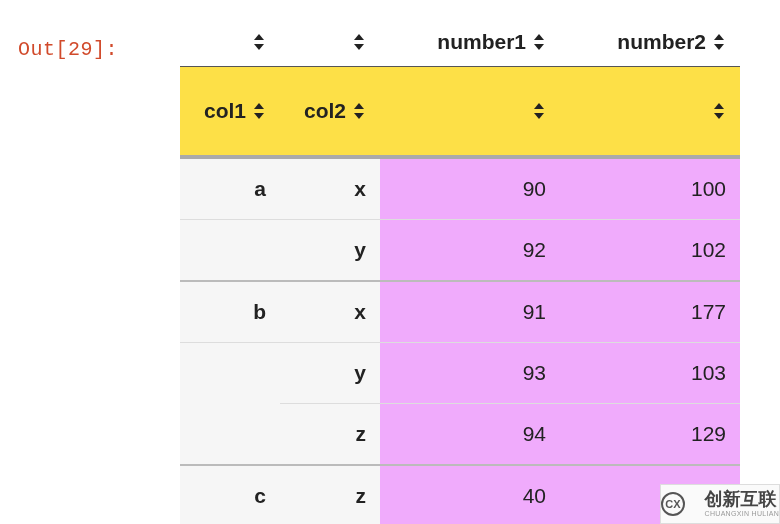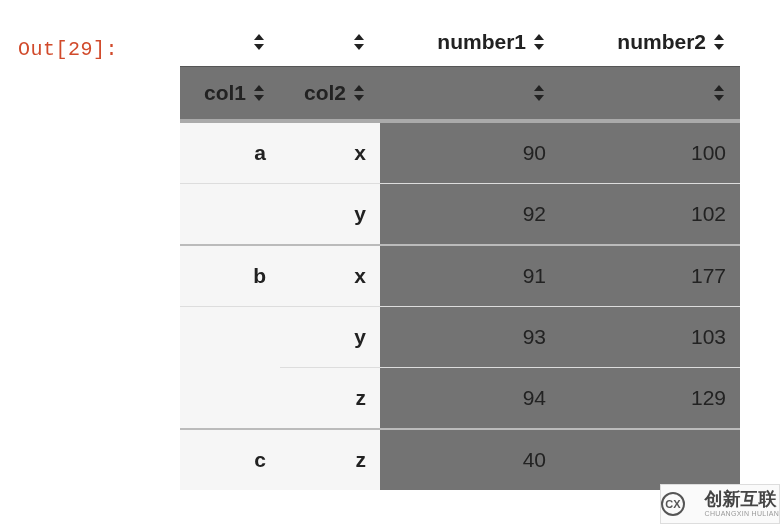--- a/index.html
+++ b/index.html
@@ -37,34 +37,34 @@
     }
     thead tr.head-top th {
       background: #fff;
       font-weight: 700;
       color: #222;
       text-align: right;
       padding: 12px 14px;
       border-bottom: 1px solid #555;
     }
     thead tr.head-sub th {
-      background: #737373;
-      font-weight: 700;
-      color: #222;
-      text-align: right;
-      padding: 14px 14px;
+      background: #fde047;
+      font-weight: 700;
+      color: #222;
+      text-align: right;
+      padding: 32px 14px;
       border-bottom: 4px solid #aaa;
     }
     th, td {
       padding: 18px 14px;
       text-align: right;
       vertical-align: middle;
     }
     td {
-      background: #737373;
+      background: #f0abfc;
       border-bottom: 1px solid #ddd;
       color: #222;
     }
     td.idx1, td.idx2 {
       background: #f6f6f6;
       font-weight: 700;
       color: #222;
     }
     td.idx1 {
       width: 100px;

